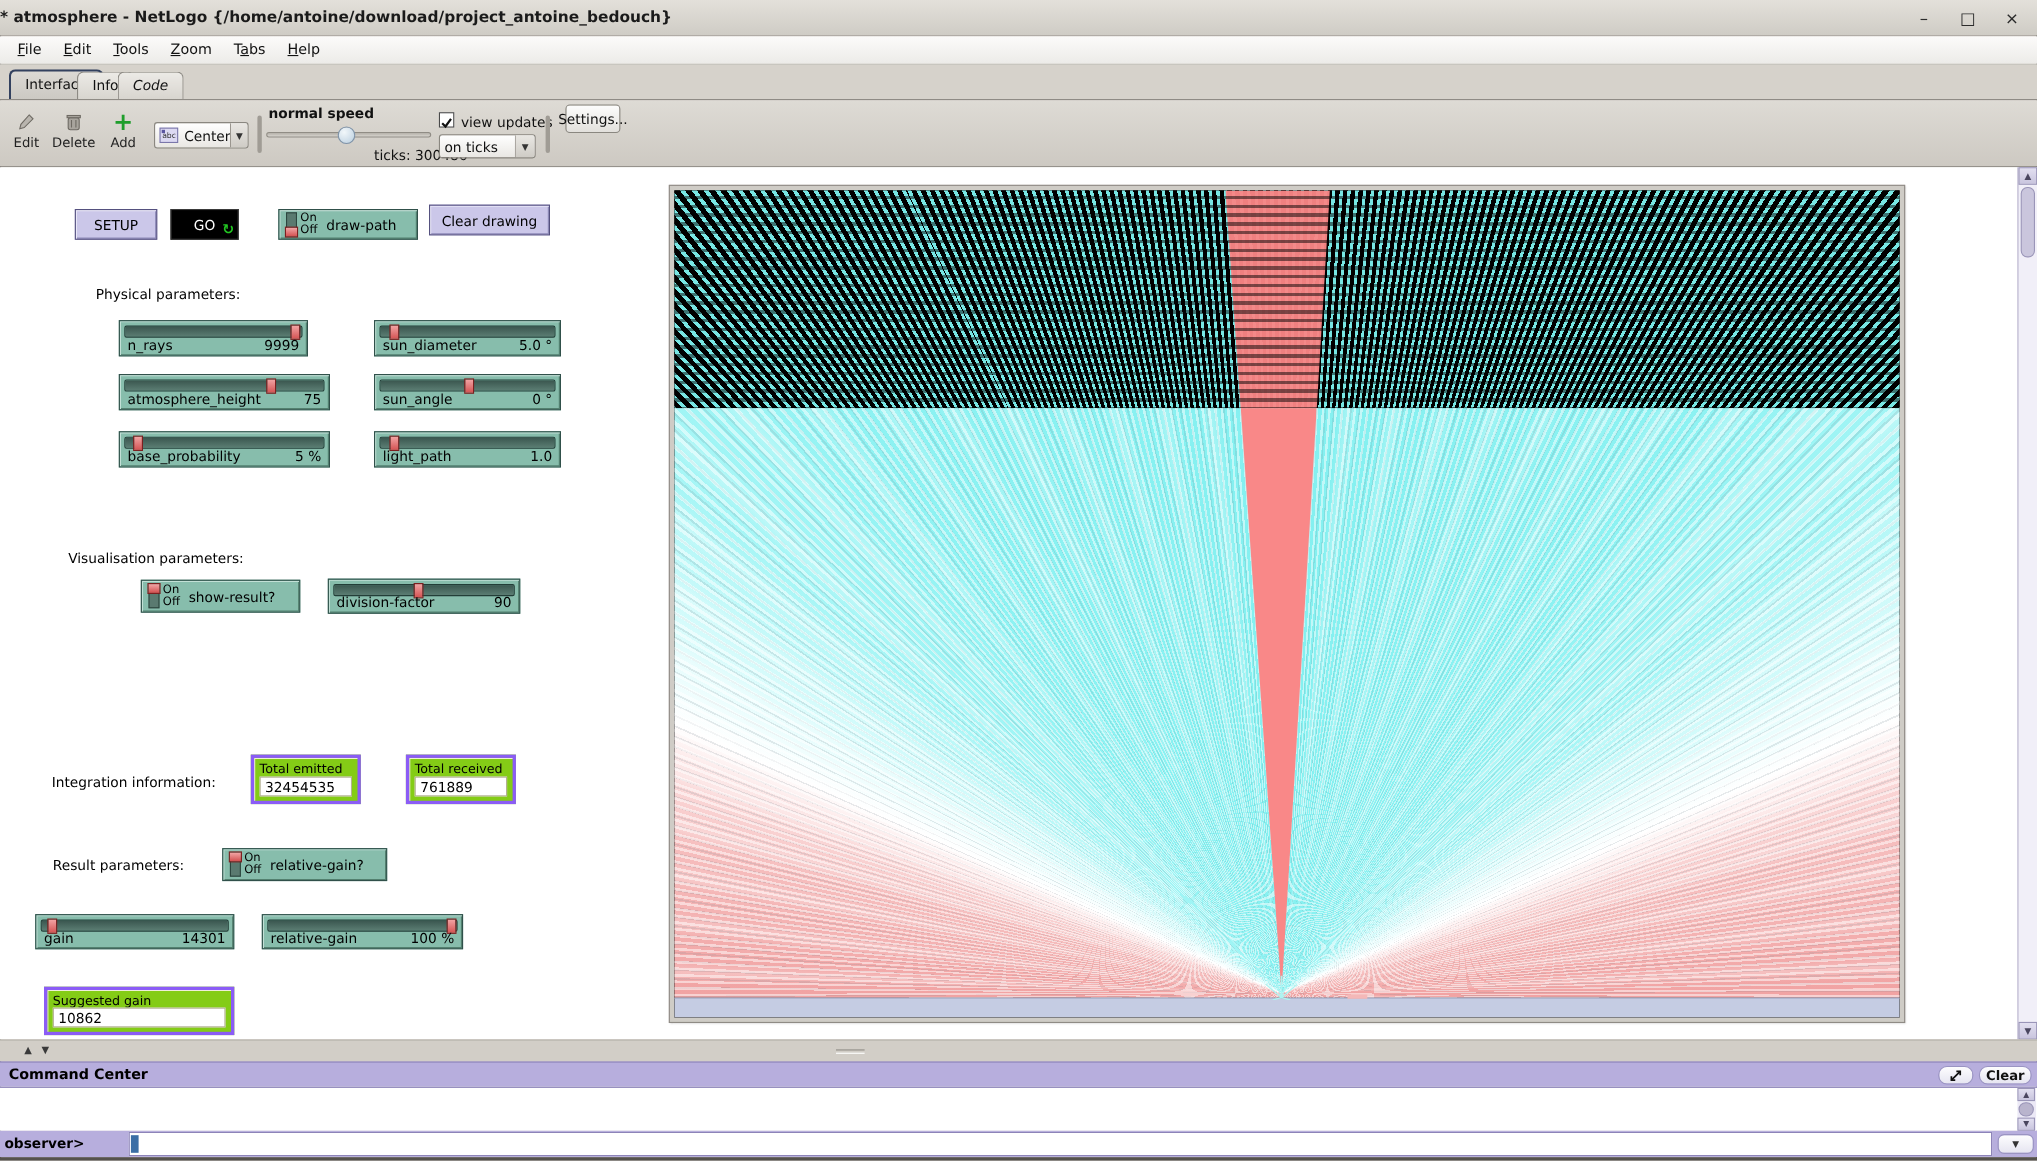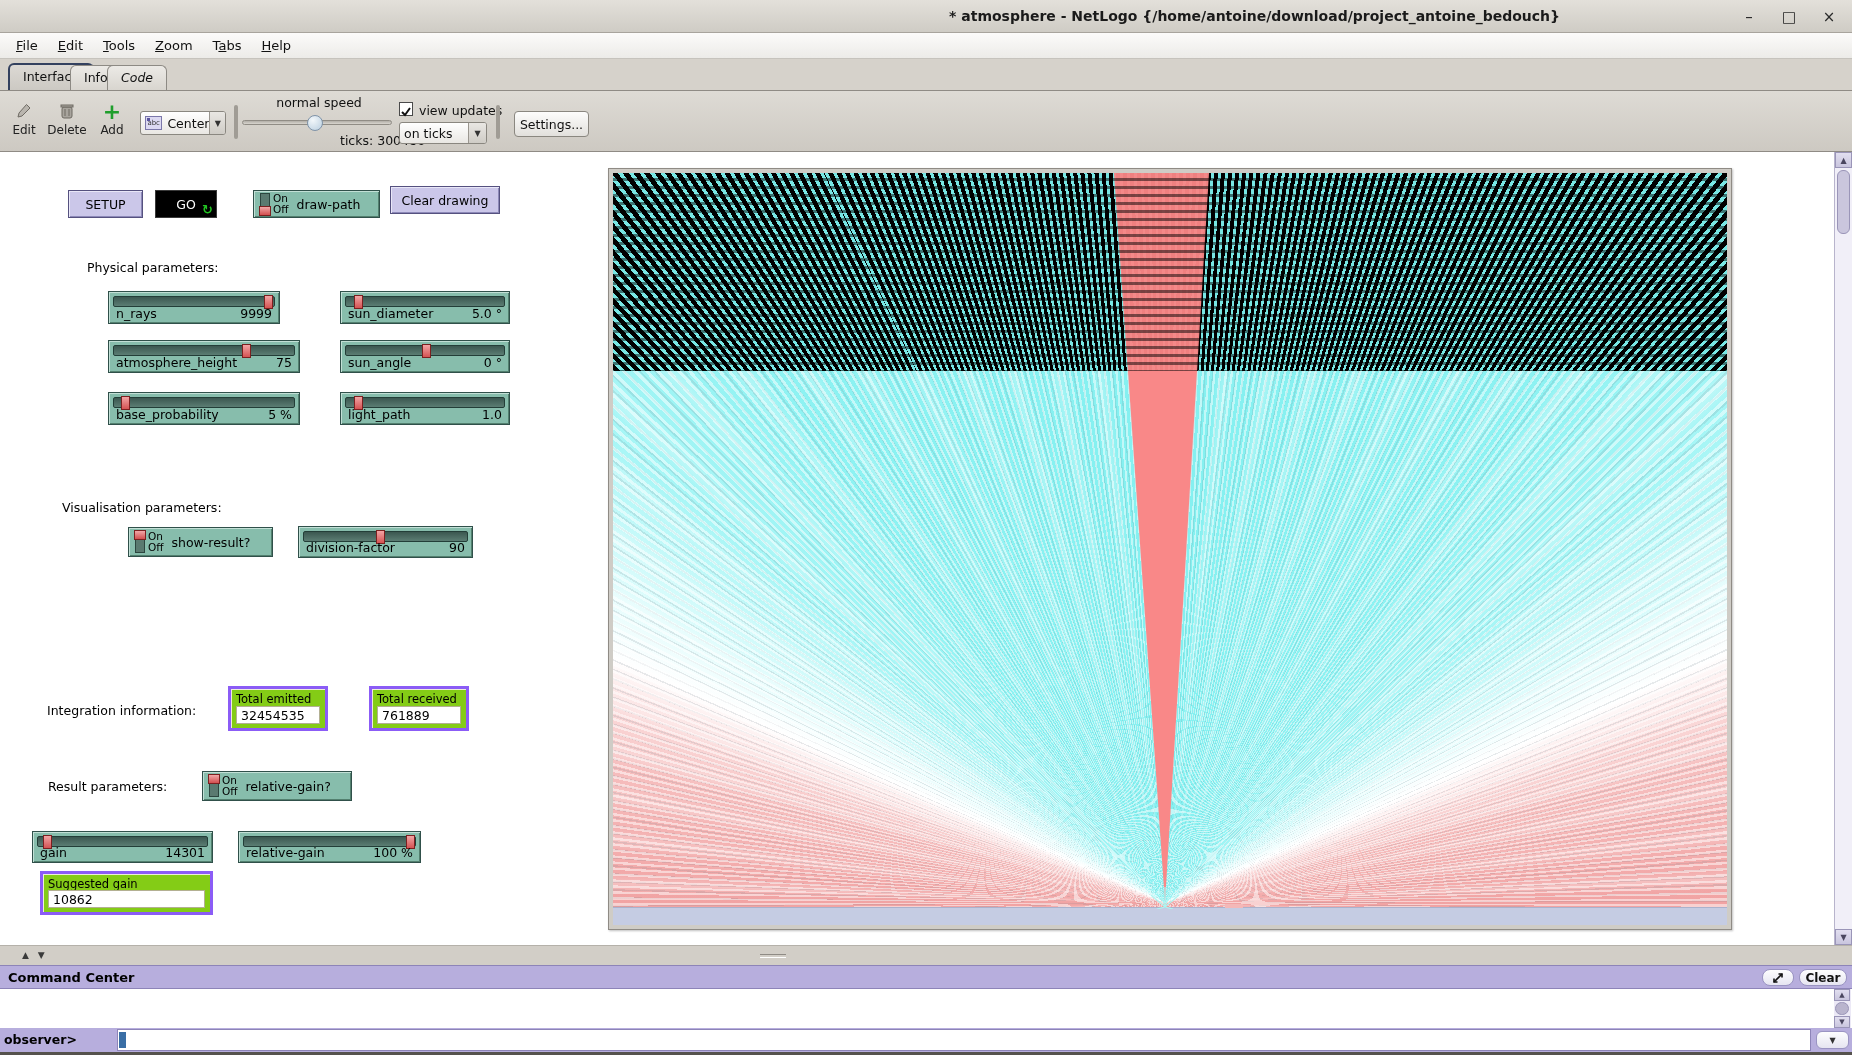--- a/index.html
+++ b/index.html
@@ -3,22 +3,22 @@
 <meta charset="utf-8">
 <style>
   * { margin:0; padding:0; box-sizing:border-box; }
   html,body { width:1852px; height:1055px; overflow:hidden; }
   body { position:relative; font-family:"DejaVu Sans", sans-serif; background:#d6d2cb;
          box-shadow: inset 0 0 0 1px #55524d; }
 
   
   .titlebar { position:absolute; left:0; top:0; width:1852px; height:33px;
     background:linear-gradient(#e3e0da,#cfccc5); border-bottom:1px solid #a8a49d; }
-  .title-text { position:absolute; left:0; right:292px; top:0; height:33px; line-height:33px;
-    text-align:right; font-weight:bold; font-size:14px; color:#1a1a1a; }
+  .title-text { position:absolute; left:0; right:264px; top:0; height:33px; line-height:33px;
+    text-align:left; font-weight:bold; font-size:14px; color:#1a1a1a; }
   .win-controls { position:absolute; right:10px; top:0; height:33px; display:flex; gap:14px; align-items:center; }
   .win-btn { width:26px; height:22px; text-align:center; line-height:22px; font-size:15px; color:#2b2b2b; cursor:default; }
 
   
   .menubar { position:absolute; left:0; top:33px; width:1852px; height:26px;
     background:linear-gradient(#fcfbfa,#ecebe8); border-bottom:1px solid #c6c3bd;
     font-size:13px; color:#111; display:flex; align-items:center; padding-left:6px; }
   .menu-item { padding:3px 10px; }
   .menu-item u { text-decoration:underline; }
 
@@ -37,21 +37,21 @@
   .tool-lbl { margin-top:2px; }
   .vsep { position:absolute; width:4px; background:#a09c95; border-radius:2px; }
   .dropdown { position:absolute; display:flex; align-items:center; background:linear-gradient(#ffffff,#e9e7e3);
     border:1px solid #8a8780; border-radius:3px; font-size:12.5px; color:#111; padding-left:4px; }
   .dd-arrow { margin-left:auto; width:18px; height:100%; border-left:1px solid #9a968f;
     background:linear-gradient(#e9e7e3,#cfccc6); display:flex; align-items:center; justify-content:center;
     font-size:8px; color:#333; border-radius:0 2px 2px 0; }
   .widget-ic { width:20px; height:14px; background:#dcd9f2; border:1px solid #7b77aa; font-size:7px;
     line-height:12px; text-align:center; color:#333; margin-right:5px; position:relative; }
   .widget-ic::before { content:""; position:absolute; left:1px; top:1px; width:3px; height:3px; background:#5a55a0; }
-  .speed-label { position:absolute; text-align:center; font-size:12.5px; color:#111; }
+  .speed-label { position:absolute; font-size:12.5px; color:#111;font-weight:bold; }
   .speed-track { position:absolute; height:5px; background:linear-gradient(#b2aea7,#d8d5cf);
     border:1px solid #908c85; border-radius:3px; }
   .speed-thumb { position:absolute; width:16px; height:16px; border-radius:50%;
     background:radial-gradient(circle at 35% 30%, #f2f7fa, #b9cedf); border:1px solid #7f93a8; }
   .ticks-label { position:absolute; font-size:12.5px; color:#111; }
   .checkbox { position:absolute; width:14px; height:14px; background:#fff; border:1px solid #4a4a4a; }
   .cb-label { position:absolute; font-size:12.5px; color:#111; }
   .push-btn { position:absolute; display:flex; align-items:center; justify-content:center;
     background:linear-gradient(#fdfdfc,#e2e0dc); border:1px solid #8a8780; border-radius:4px;
     font-size:12.5px; color:#111; }
@@ -242,21 +242,21 @@
       </svg>
   </div>
   <div class="cb-label" style="left:419px; top:12px;">view updates</div>
   <div class="dropdown" style="left:399px; top:31px; width:88px; height:22px;">
     <span>on ticks</span>
     <span class="dd-arrow">▼</span>
   </div>
 
   <div class="vsep" style="left:496px; top:14px; height:34px;"></div>
 
-  <div class="push-btn" style="left:514px; top:20px; width:75px; height:26px;">Settings...</div>
+  <div class="push-btn" style="left:514px; top:4px; width:50px; height:26px;">Settings...</div>
 </div>
 
 <div class="main">
 
   <div class="nl-button" style="left:68px; top:38px; width:75px; height:28px;">SETUP</div>
   <div class="nl-button go" style="left:155px; top:38px; width:62px; height:28px;">
     <span>GO</span>
     <span class="go-glyph">↻</span>
   </div>
 
@@ -389,21 +389,21 @@
   <div class="nl-slider" style="left:238px; top:679px; width:183px; height:32px;">
     <div class="channel">
         <div class="handle" style="left:95%;"></div>
       </div>
     <div class="srow">
         <span>relative-gain</span>
         <span>100 %</span>
       </div>
   </div>
 
-  <div class="nl-monitor" style="left:40px; top:719px; width:173px; height:44px;">
+  <div class="nl-monitor" style="left:40px; top:745px; width:173px; height:44px;">
     <div class="m-title">Suggested gain</div>
     <div class="m-value">10862</div>
   </div>
 
   <div class="view-frame">
     <div class="world">
       <div class="sky-top"></div>
       <div class="rays-top"></div>
       <div class="wedge-top"></div>
       <div class="dash-top"></div>

